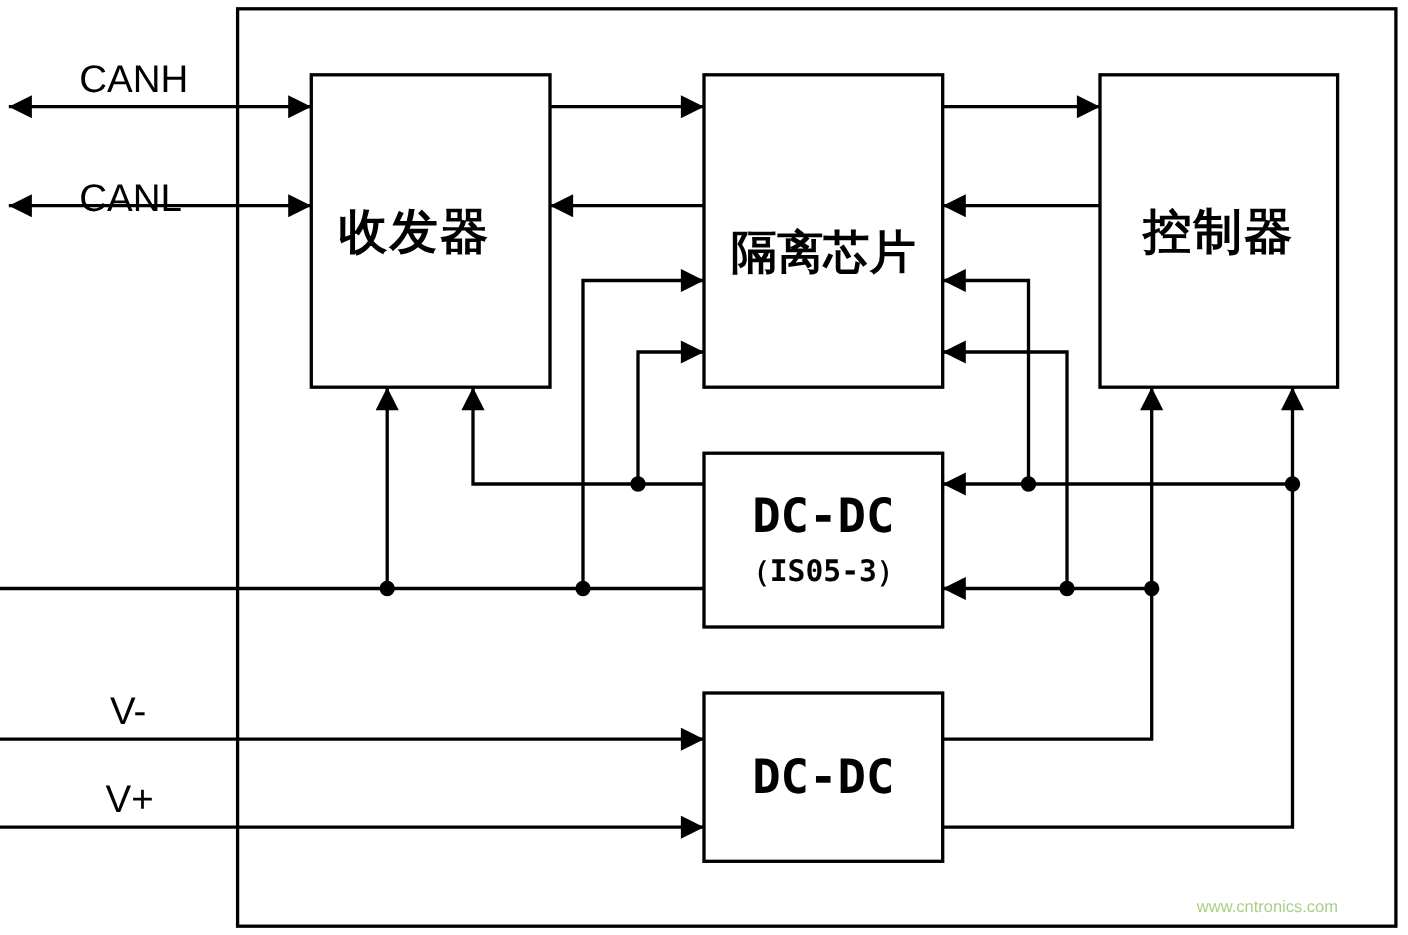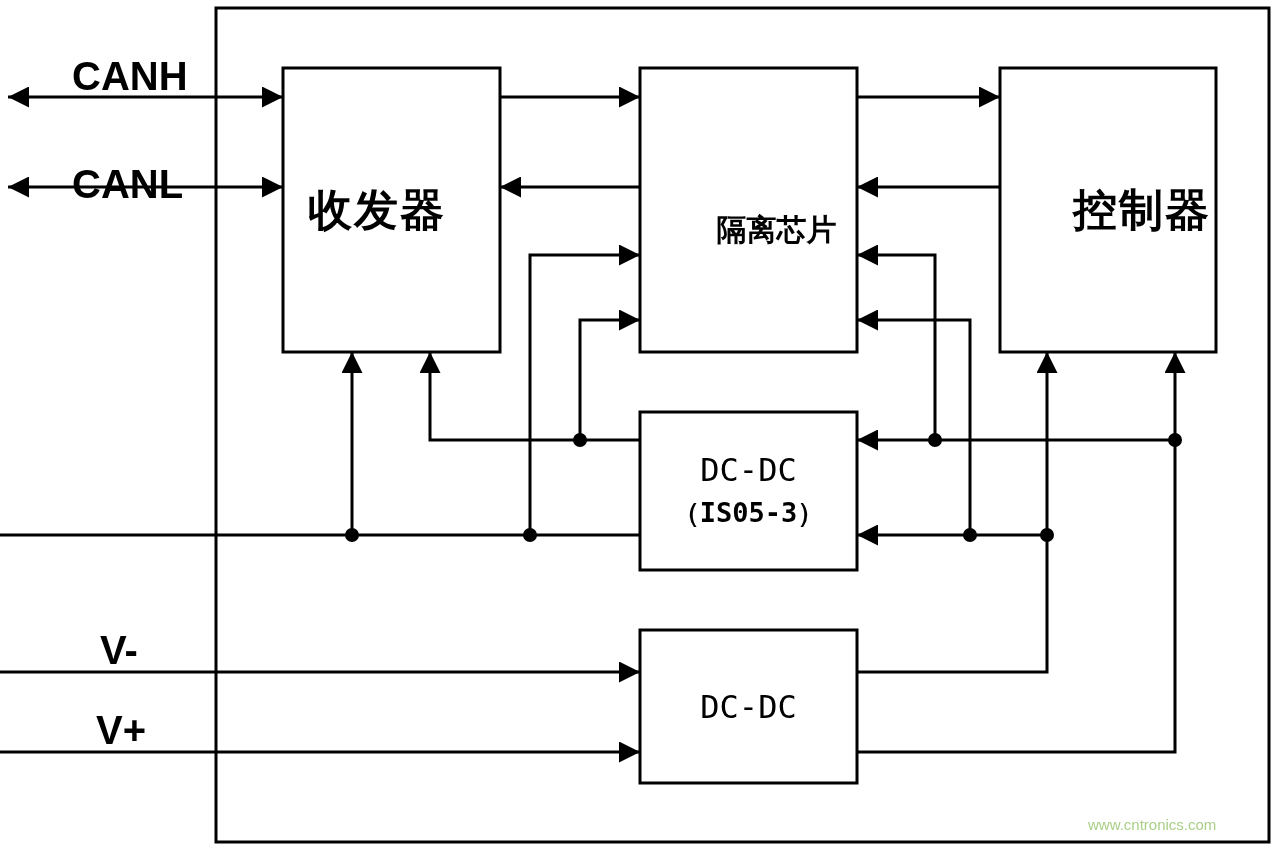--- a/index.html
+++ b/index.html
@@ -12,21 +12,21 @@
     font-family: "Liberation Sans", sans-serif;
   }
   svg.wires { position: absolute; left: 0; top: 0; }
   .lbl {
     position: absolute;
     color: #000;
     font-family: "Liberation Sans", sans-serif;
     white-space: nowrap;
     line-height: 1.1;
   }
-  .sig { font-size: 40px; font-weight: 700; }
+  .sig { font-size: 35px; font-weight: 400; }
   .block-label {
     position: absolute;
     display: flex;
     align-items: center;
     justify-content: center;
     color: #000;
     font-family: "DejaVu Sans", sans-serif;
     font-weight: 600;
   }
   .block-main { font-size: 44px; letter-spacing: 2px; }
@@ -34,22 +34,22 @@
     position: absolute;
     display: flex;
     flex-direction: column;
     align-items: center;
     justify-content: center;
     gap: 6px;
     color: #000;
   }
   .dcdc .l1 {
     font-family: "DejaVu Sans Mono", monospace;
-    font-weight: 400;
-    font-size: 32px;
+    font-weight: 700;
+    font-size: 43px;
   }
   .dcdc .l2 {
     font-family: "DejaVu Sans Mono", monospace;
     font-weight: 700;
     font-size: 27px;
   }
   .watermark {
     position: absolute;
     left: 1088px;
     top: 816px;
@@ -115,22 +115,22 @@
     <circle cx="1047" cy="535" r="7" fill="#000"></circle>
     <circle cx="1175" cy="440" r="7" fill="#000"></circle>
   </svg>
 
   <div class="lbl sig" style="left:72px; top:54px;">CANH</div>
   <div class="lbl sig" style="left:72px; top:162px;">CANL</div>
   <div class="lbl sig" style="left:100px; top:628px;">V-</div>
   <div class="lbl sig" style="left:96px; top:708px;">V+</div>
 
   <div class="block-label block-main" style="left:283px; top:68px; width:188px; height:284px;">收发器</div>
-  <div class="block-label block-main" style="left:668px; top:68px; width:217px; height:324px; font-size:30px; letter-spacing:0;">隔离芯片</div>
-  <div class="block-label block-main" style="left:1000px; top:68px; width:216px; height:284px;margin-left:34px;">控制器</div>
+  <div class="block-label block-main" style="left:640px; top:68px; width:217px; height:324px; font-size:42px; letter-spacing:0;">隔离芯片</div>
+  <div class="block-label block-main" style="left:1000px; top:68px; width:216px; height:284px;">控制器</div>
 
   <div class="dcdc" style="left:640px; top:412px; width:217px; height:158px;">
     <div class="l1">DC-DC</div>
     <div class="l2">（IS05-3）</div>
   </div>
 
   <div class="dcdc" style="left:640px; top:630px; width:217px; height:153px;">
     <div class="l1">DC-DC</div>
   </div>
 

